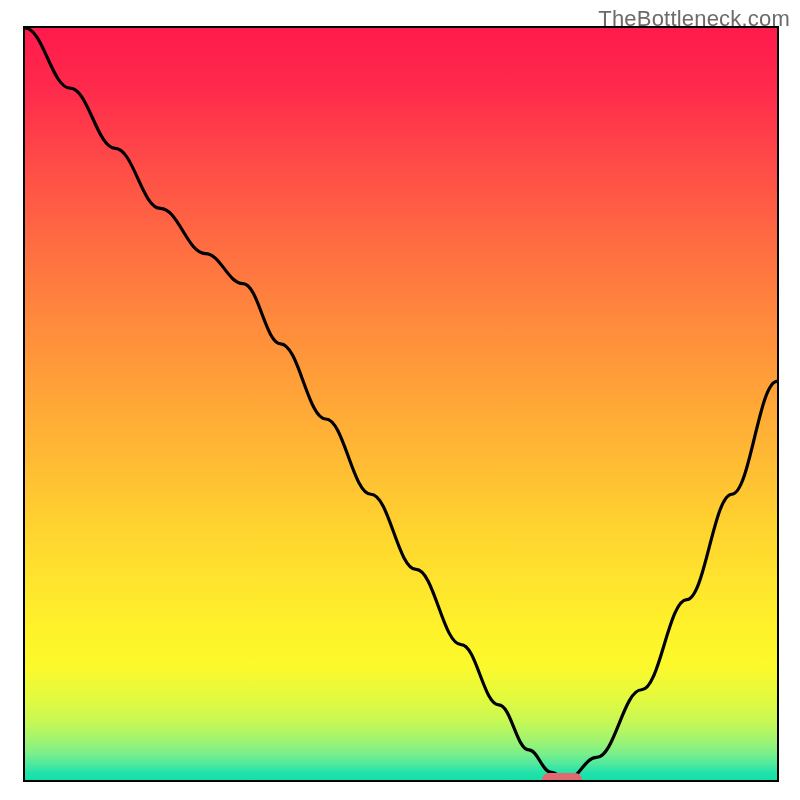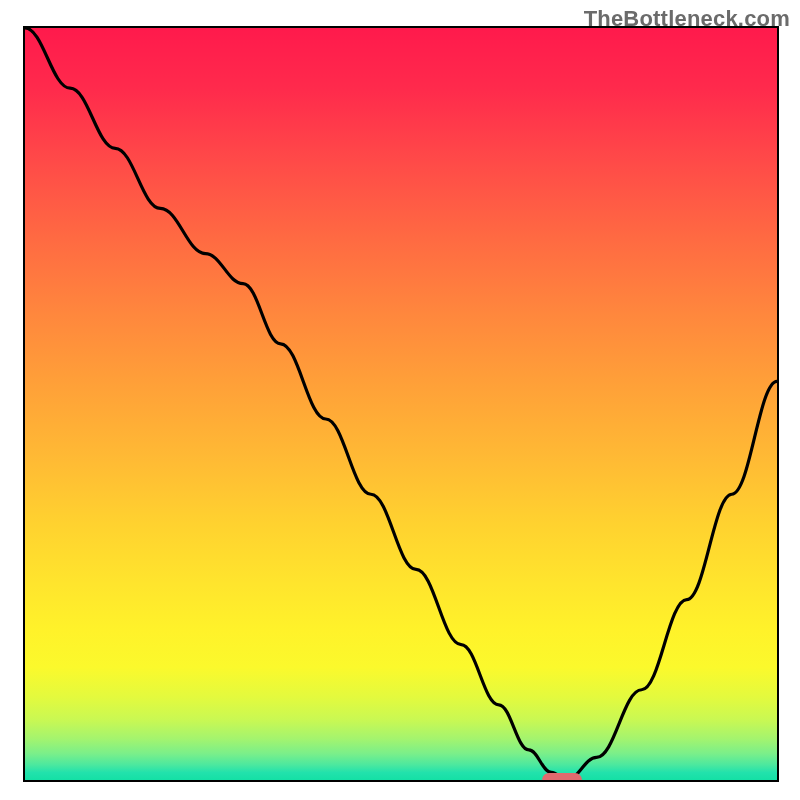--- a/index.html
+++ b/index.html
@@ -16,21 +16,21 @@
     position: relative;
     width: 800px;
     height: 800px;
   }
 
   .watermark {
     position: absolute;
     top: 6px;
     right: 10px;
     font-size: 22px;
-    font-weight: 700;
+    font-weight: 400;
     color: #6b6b6b;
     letter-spacing: 0.2px;
     z-index: 20;
   }
 
   .plot-area {
     position: absolute;
     left: 23px;
     top: 26px;
     width: 756px;

